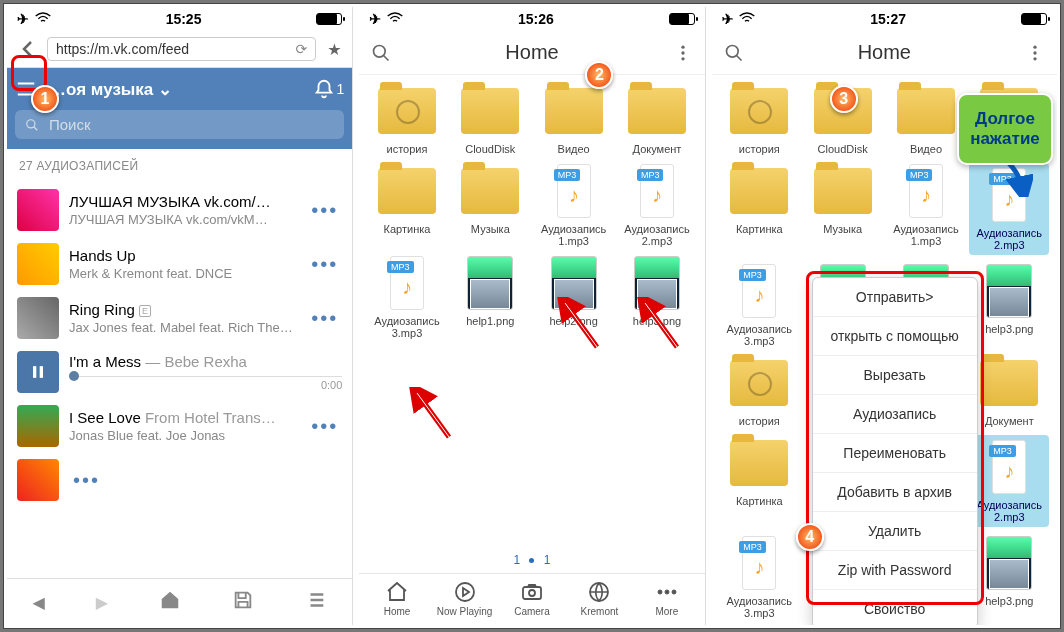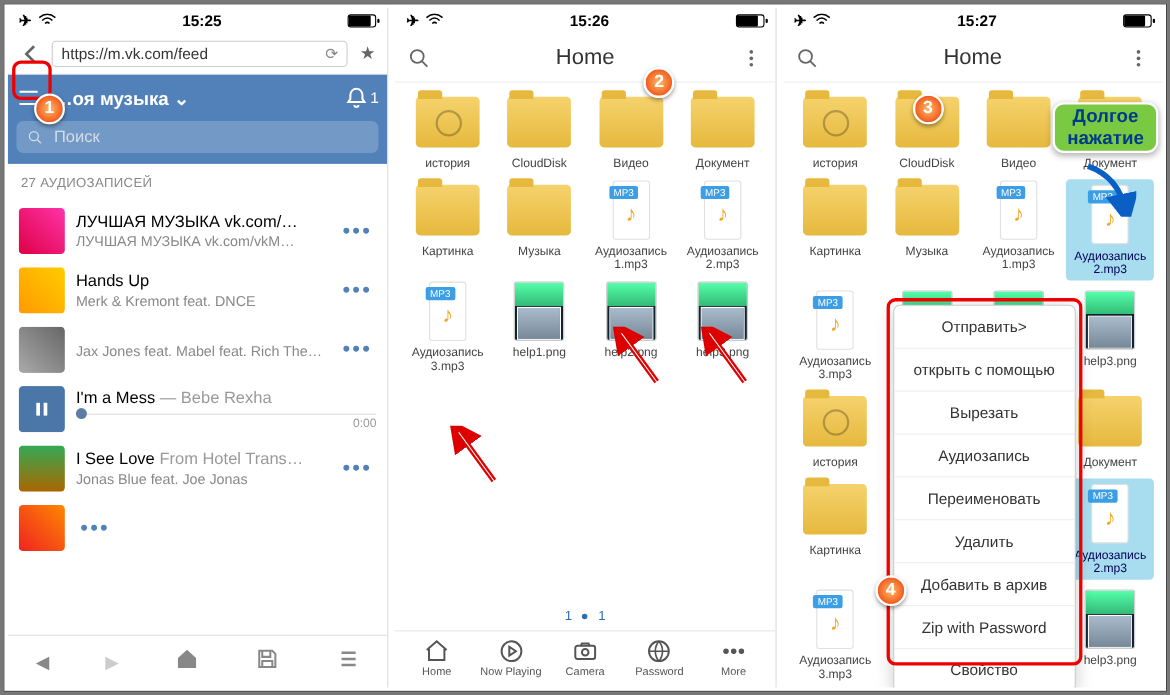--- a/index.html
+++ b/index.html
@@ -80,21 +80,21 @@
 
   
   .ctx { position:absolute; left:100px; top:202px; width:166px; background:#fff; border:1px solid #ccc; border-radius:6px; box-shadow:0 4px 16px rgba(0,0,0,0.2); z-index:5;}
   .ctx .mi{padding:11px 12px;font-size:14px;color:#333;border-bottom:1px solid #eee;text-align:center;}
   .ctx .mi:last-child{border-bottom:none;}
 
   
   .ring { border: 3px solid #e00; border-radius: 8px; position: absolute; z-index: 10; pointer-events:none;}
   .numb { position:absolute; width:28px;height:28px;border-radius:50%;background:radial-gradient(#fb6,#e30);border:2px solid #fff;color:#fff;font-weight:bold;display:flex;align-items:center;justify-content:center;z-index:12;font-size:16px;box-shadow:0 2px 4px rgba(0,0,0,.4);}
   .arrow-red { position:absolute; z-index:8; pointer-events:none;}
-  .callout { position:absolute; background:#7ac943; border:2px solid #fff; border-radius:10px; padding:1px 10px; color:#003b8a; font-weight:bold; font-size:17px; text-align:center; z-index:11; box-shadow:0 2px 6px rgba(0,0,0,.3);margin-left:44px;}
+  .callout { position:absolute; background:#7ac943; border:2px solid #fff; border-radius:10px; padding:14px 10px; color:#003b8a; font-weight:bold; font-size:17px; text-align:center; z-index:11; box-shadow:0 2px 6px rgba(0,0,0,.3);margin-left:44px;}
   .blue-arr{position:absolute;z-index:9;}
   .c1 .fill{background:linear-gradient(45deg,#d04,#f3a);}
   .c2 .fill{background:linear-gradient(45deg,#f90,#fc0);}
   .c3 .fill{background:linear-gradient(45deg,#aaa,#666);}
   .c4 .fill{background:#4a76a8;display:flex;align-items:center;justify-content:center;}
   .c5 .fill{background:linear-gradient(#3a5,#a60);}
   .c6 .fill{background:linear-gradient(45deg,#e22,#f80);}
   .cover .fill{width:100%;height:100%;}
 </style>
 </head>
@@ -177,20 +177,21 @@
             <div class="t1">Hands Up</div>
             <div class="t2">Merk &amp; Kremont feat. DNCE</div>
           </div>
           <div class="more">•••</div>
         </div>
         <div class="track">
           <div class="cover c3">
             <div class="fill"></div>
           </div>
           <div class="info">
+            <div class="t1">Ring Ring<span class="ebadge">E</span></div>
             <div class="t2">Jax Jones feat. Mabel feat. Rich The…</div>
           </div>
           <div class="more">•••</div>
         </div>
         <div class="track">
           <div class="cover c4">
             <div class="fill">
               <svg width="20" height="20" viewBox="0 0 24 24">
                 <rect x="6" y="5" width="4" height="14" fill="#fff"></rect>
                 <rect x="14" y="5" width="4" height="14" fill="#fff"></rect>
@@ -403,21 +404,21 @@
             <circle cx="12" cy="13" r="3" stroke-width="1.8"></circle>
             <path d="M8 7l1-2h6l1 2" stroke-width="1.8"></path>
           </svg>
           <span>Camera</span>
         </div>
         <div class="t">
           <svg viewBox="0 0 24 24" fill="none">
             <circle cx="12" cy="12" r="9" stroke-width="1.8"></circle>
             <path d="M3 12h18M12 3a14 14 0 010 18M12 3a14 14 0 000 18" stroke-width="1.5"></path>
           </svg>
-          <span>Password</span>
+          <span>Kremont</span>
         </div>
         <div class="t">
           <svg viewBox="0 0 24 24" fill="#555">
             <circle cx="5" cy="12" r="2"></circle>
             <circle cx="12" cy="12" r="2"></circle>
             <circle cx="19" cy="12" r="2"></circle>
           </svg>
           <span>More</span>
         </div>
       </div>
@@ -647,22 +648,22 @@
             </marker>
           </defs>
           <path d="M12 4 Q40 14 46 44" stroke="#0a5fc4" stroke-width="5" fill="none" marker-end="url(#ba)"></path>
         </svg>
         <div class="ctx" id="ctxmenu">
           <div class="mi">Отправить&gt;</div>
           <div class="mi">открыть с помощью</div>
           <div class="mi">Вырезать</div>
           <div class="mi">Аудиозапись</div>
           <div class="mi">Переименовать</div>
+          <div class="mi">Добавить в архив</div>
           <div class="mi">Удалить</div>
-          <div class="mi">Добавить в архив</div>
           <div class="mi">Zip with Password</div>
           <div class="mi">Свойство</div>
         </div>
         <div class="ring" style="left:94px;top:196px;width:178px;height:334px;"></div>
       </div>
   <div class="numb" style="left:84px;top:516px;">4</div>
 
 </div>
 
 </div>

